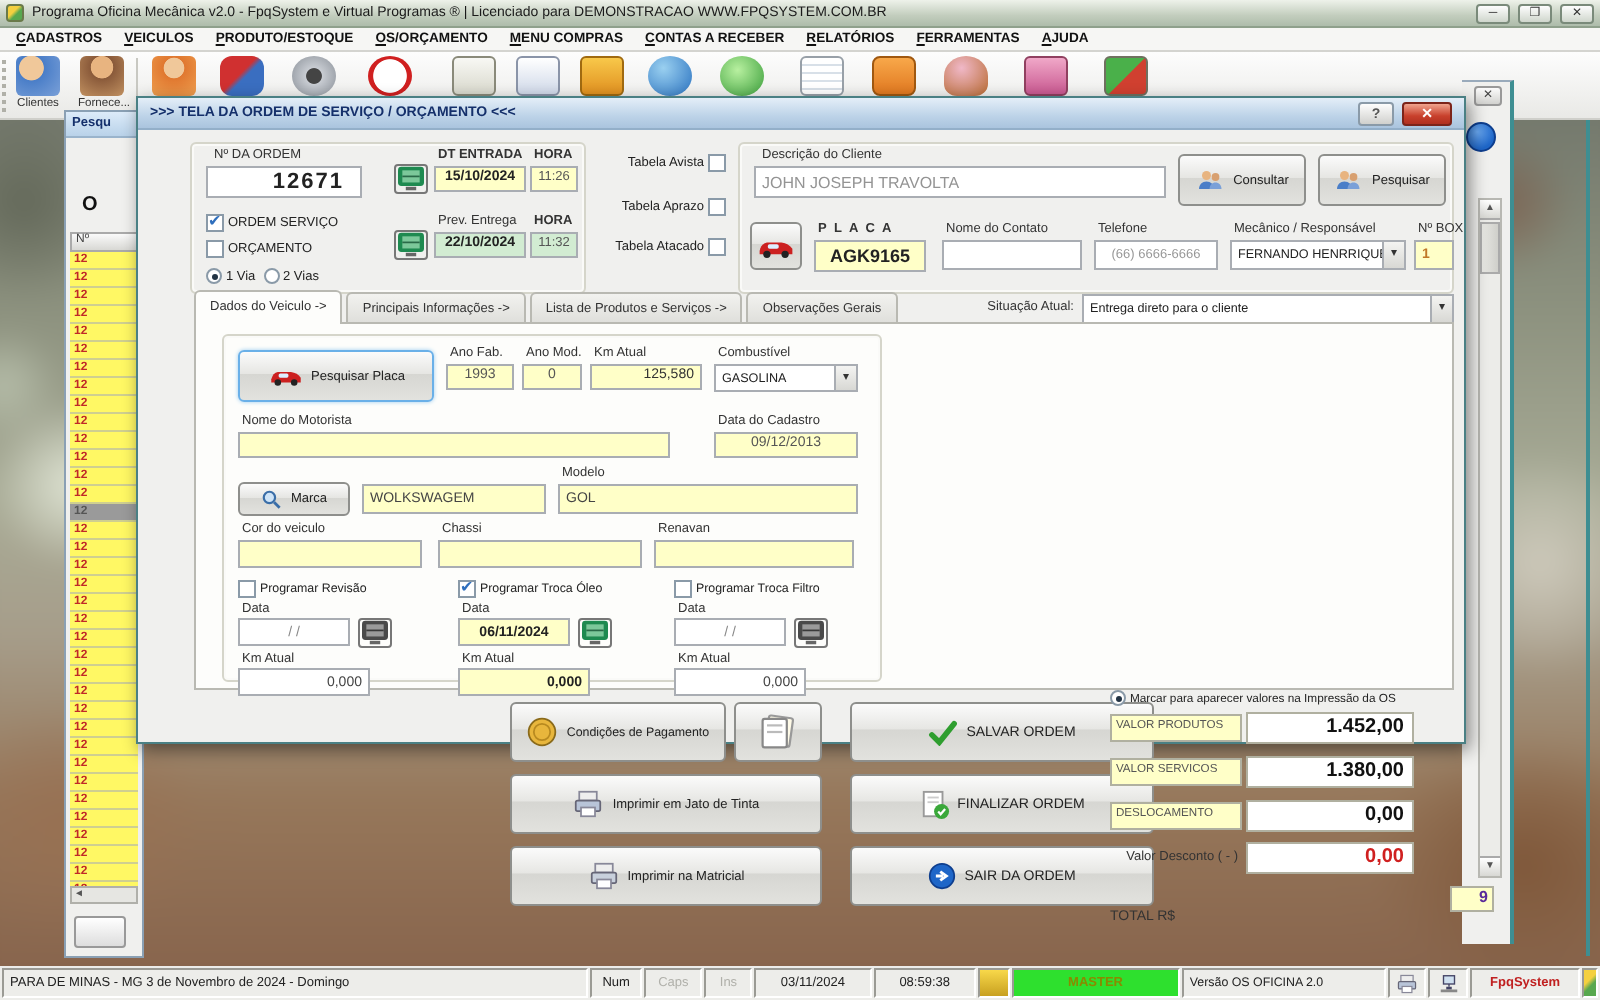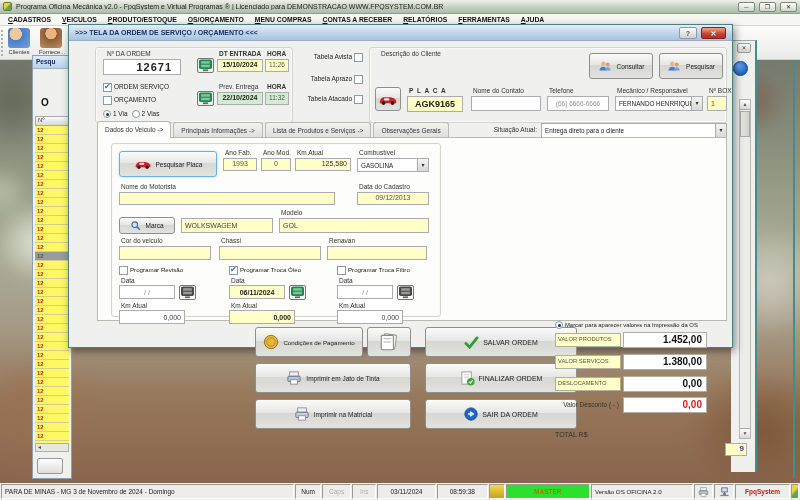--- a/index.html
+++ b/index.html
@@ -47,21 +47,21 @@
   .bg-btn{position:absolute;left:4px;bottom:4px;width:26px;height:16px;background:linear-gradient(#fff,#ddd);border:1px solid #999;border-radius:2px}
   .bgwin-right{position:absolute;left:731px;top:40px;width:26px;height:432px;background:#f0f0ee;border-right:2px solid #3e8e92;border-top:1px solid #9ab;z-index:3}
   .bg-close{position:absolute;right:4px;top:2px;width:14px;height:10px;background:linear-gradient(#fbfbfb,#d2d2cf);border:1px solid #999;border-radius:2px;font-size:6px;text-align:center;line-height:8px;color:#444}
   .bg-blue{position:absolute;left:2px;top:20px;width:15px;height:15px;border-radius:50%;background:radial-gradient(circle at 35% 30%,#6aa8f0,#1e66c8 70%);border:1px solid #0e3e8e}
   .vscroll{position:absolute;right:4px;top:58px;width:12px;height:340px;background:#ecece9;border:1px solid #b8b8b2}
   .varrow{position:absolute;left:0;width:10px;height:10px;background:linear-gradient(#fff,#d8d8d4);border-bottom:1px solid #aaa;font-size:5px;text-align:center;line-height:9px;color:#555}
   .vthumb{position:absolute;left:0;top:11px;width:10px;height:26px;background:linear-gradient(90deg,#e8e8e4,#cfcfca);border:1px solid #aaa}
   .bg-badge{position:absolute;left:-6px;bottom:16px;width:22px;height:13px;background:#ffffc8;border:1px solid #b0b0a0;color:#5a2a9a;font-weight:bold;font-size:8px;text-align:right;padding-right:2px}
 
   
-  .dialog{position:absolute;left:68px;top:24px;width:665px;height:324px;background:#f0f0ee;border:1px solid #4a8084;box-shadow:2px 3px 8px rgba(0,0,0,.45);z-index:4}
+  .dialog{position:absolute;left:68px;top:48px;width:665px;height:324px;background:#f0f0ee;border:1px solid #4a8084;box-shadow:2px 3px 8px rgba(0,0,0,.45);z-index:4}
   .dlg-cap{position:absolute;left:0;top:0;width:100%;height:16px;background:linear-gradient(180deg,#e4eef8,#bdd3e8 60%,#aac4de);border-bottom:1px solid #93afc9;display:flex;align-items:center;padding:0 6px;gap:4px}
   .dlg-title{font-size:7px;font-weight:bold;color:#15306b;flex:1;white-space:nowrap}
   .dlg-help{width:18px;height:12px;background:linear-gradient(#fdfdfd,#d0d0cd);border:1px solid #8a9aa8;border-radius:2px;font-size:7px;font-weight:bold;color:#555;text-align:center;line-height:11px}
   .dlg-close{width:25px;height:12px;background:linear-gradient(#f0a48e,#c8402c 60%,#b03020);border:1px solid #7c241a;border-radius:2px;font-size:7px;font-weight:bold;color:#fff;text-align:center;line-height:11px}
 
   .gbox{position:absolute;border:1px solid #d5d5ca;border-radius:3px;background:#f0f0ee;box-shadow:inset 0 0 0 1px #fafaf8}
   .lbl{position:absolute;font-size:6.5px;color:#333;white-space:nowrap}
   .blbl{position:absolute;font-size:6.5px;color:#333;font-weight:bold;white-space:nowrap}
   .fld{position:absolute;background:#fff;border:1px solid #a9adb3;font-size:7px;color:#222;padding:1px 3px;white-space:nowrap;overflow:hidden}
   .yellow{background:#ffffc8}
@@ -230,20 +230,21 @@
       </svg></div>
   <div class="fld greenf" style="left:148px;top:67px;width:46px;height:13px;font-weight:bold;text-align:center;padding:1px">22/10/2024</div>
   <div class="fld greenf" style="left:196px;top:67px;width:24px;height:13px;font-size:6.5px;color:#555;text-align:center;padding:1px">11:32</div>
 
   <div class="abs" style="left:232px;top:28px;width:62px;text-align:right"><span class="clab">Tabela Avista</span> <span class="chk"></span></div>
   <div class="abs" style="left:232px;top:50px;width:62px;text-align:right"><span class="clab">Tabela Aprazo</span> <span class="chk"></span></div>
   <div class="abs" style="left:232px;top:70px;width:62px;text-align:right"><span class="clab">Tabela Atacado</span> <span class="chk"></span></div>
 
   <div class="gbox" style="left:300px;top:22px;width:358px;height:76px"></div>
   <div class="lbl" style="left:312px;top:25px">Descrição do Cliente</div>
+  <div class="fld" style="left:308px;top:34px;width:206px;height:16px;font-size:8px;color:#949494;padding-top:3px">JOHN JOSEPH TRAVOLTA</div>
   <div class="btn" style="left:520px;top:28px;width:64px;height:26px">
     <svg width="15" height="12" viewBox="0 0 20 16">
         <circle cx="7" cy="5" r="3" fill="#e8b480"></circle>
         <path d="M2 14c0-3 2.2-5 5-5s5 2 5 5z" fill="#4a7ec8"></path>
         <circle cx="13" cy="6" r="2.6" fill="#d8a070"></circle>
         <path d="M9 14c0-2.6 1.8-4.4 4-4.4s4 1.8 4 4.4z" fill="#7aa0d8"></path>
       </svg>
     <span>Consultar</span>
   </div>
   <div class="btn" style="left:590px;top:28px;width:64px;height:26px">

